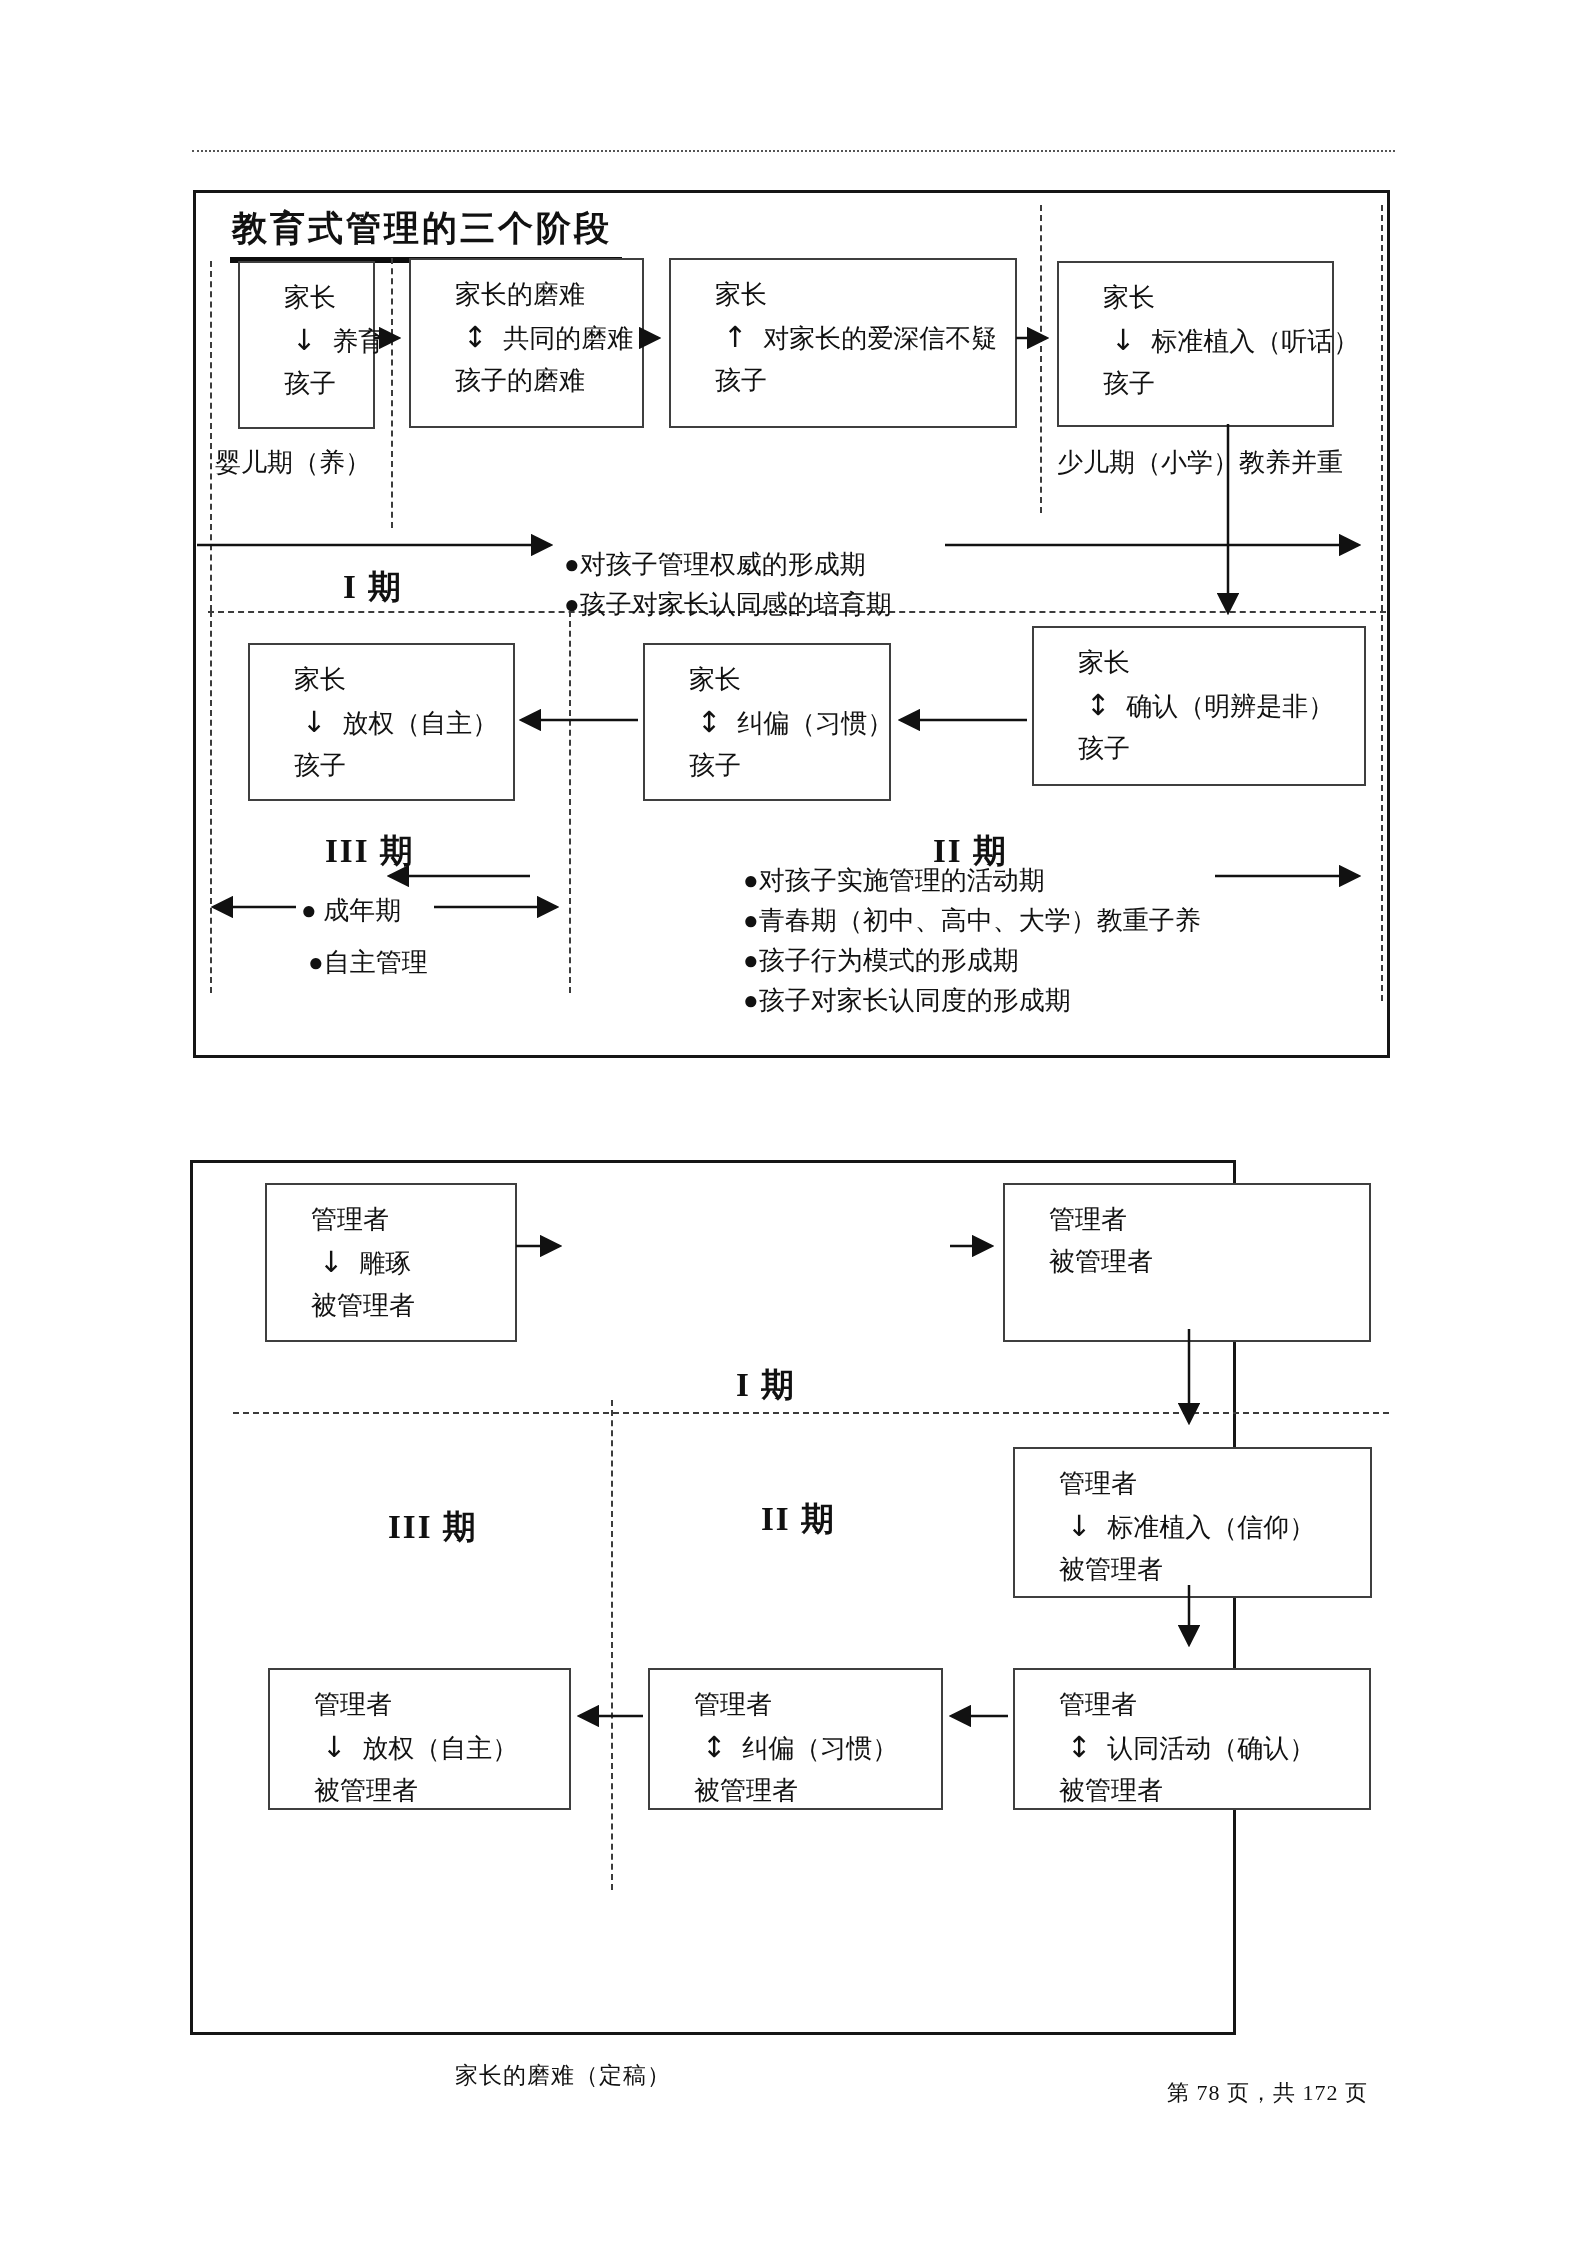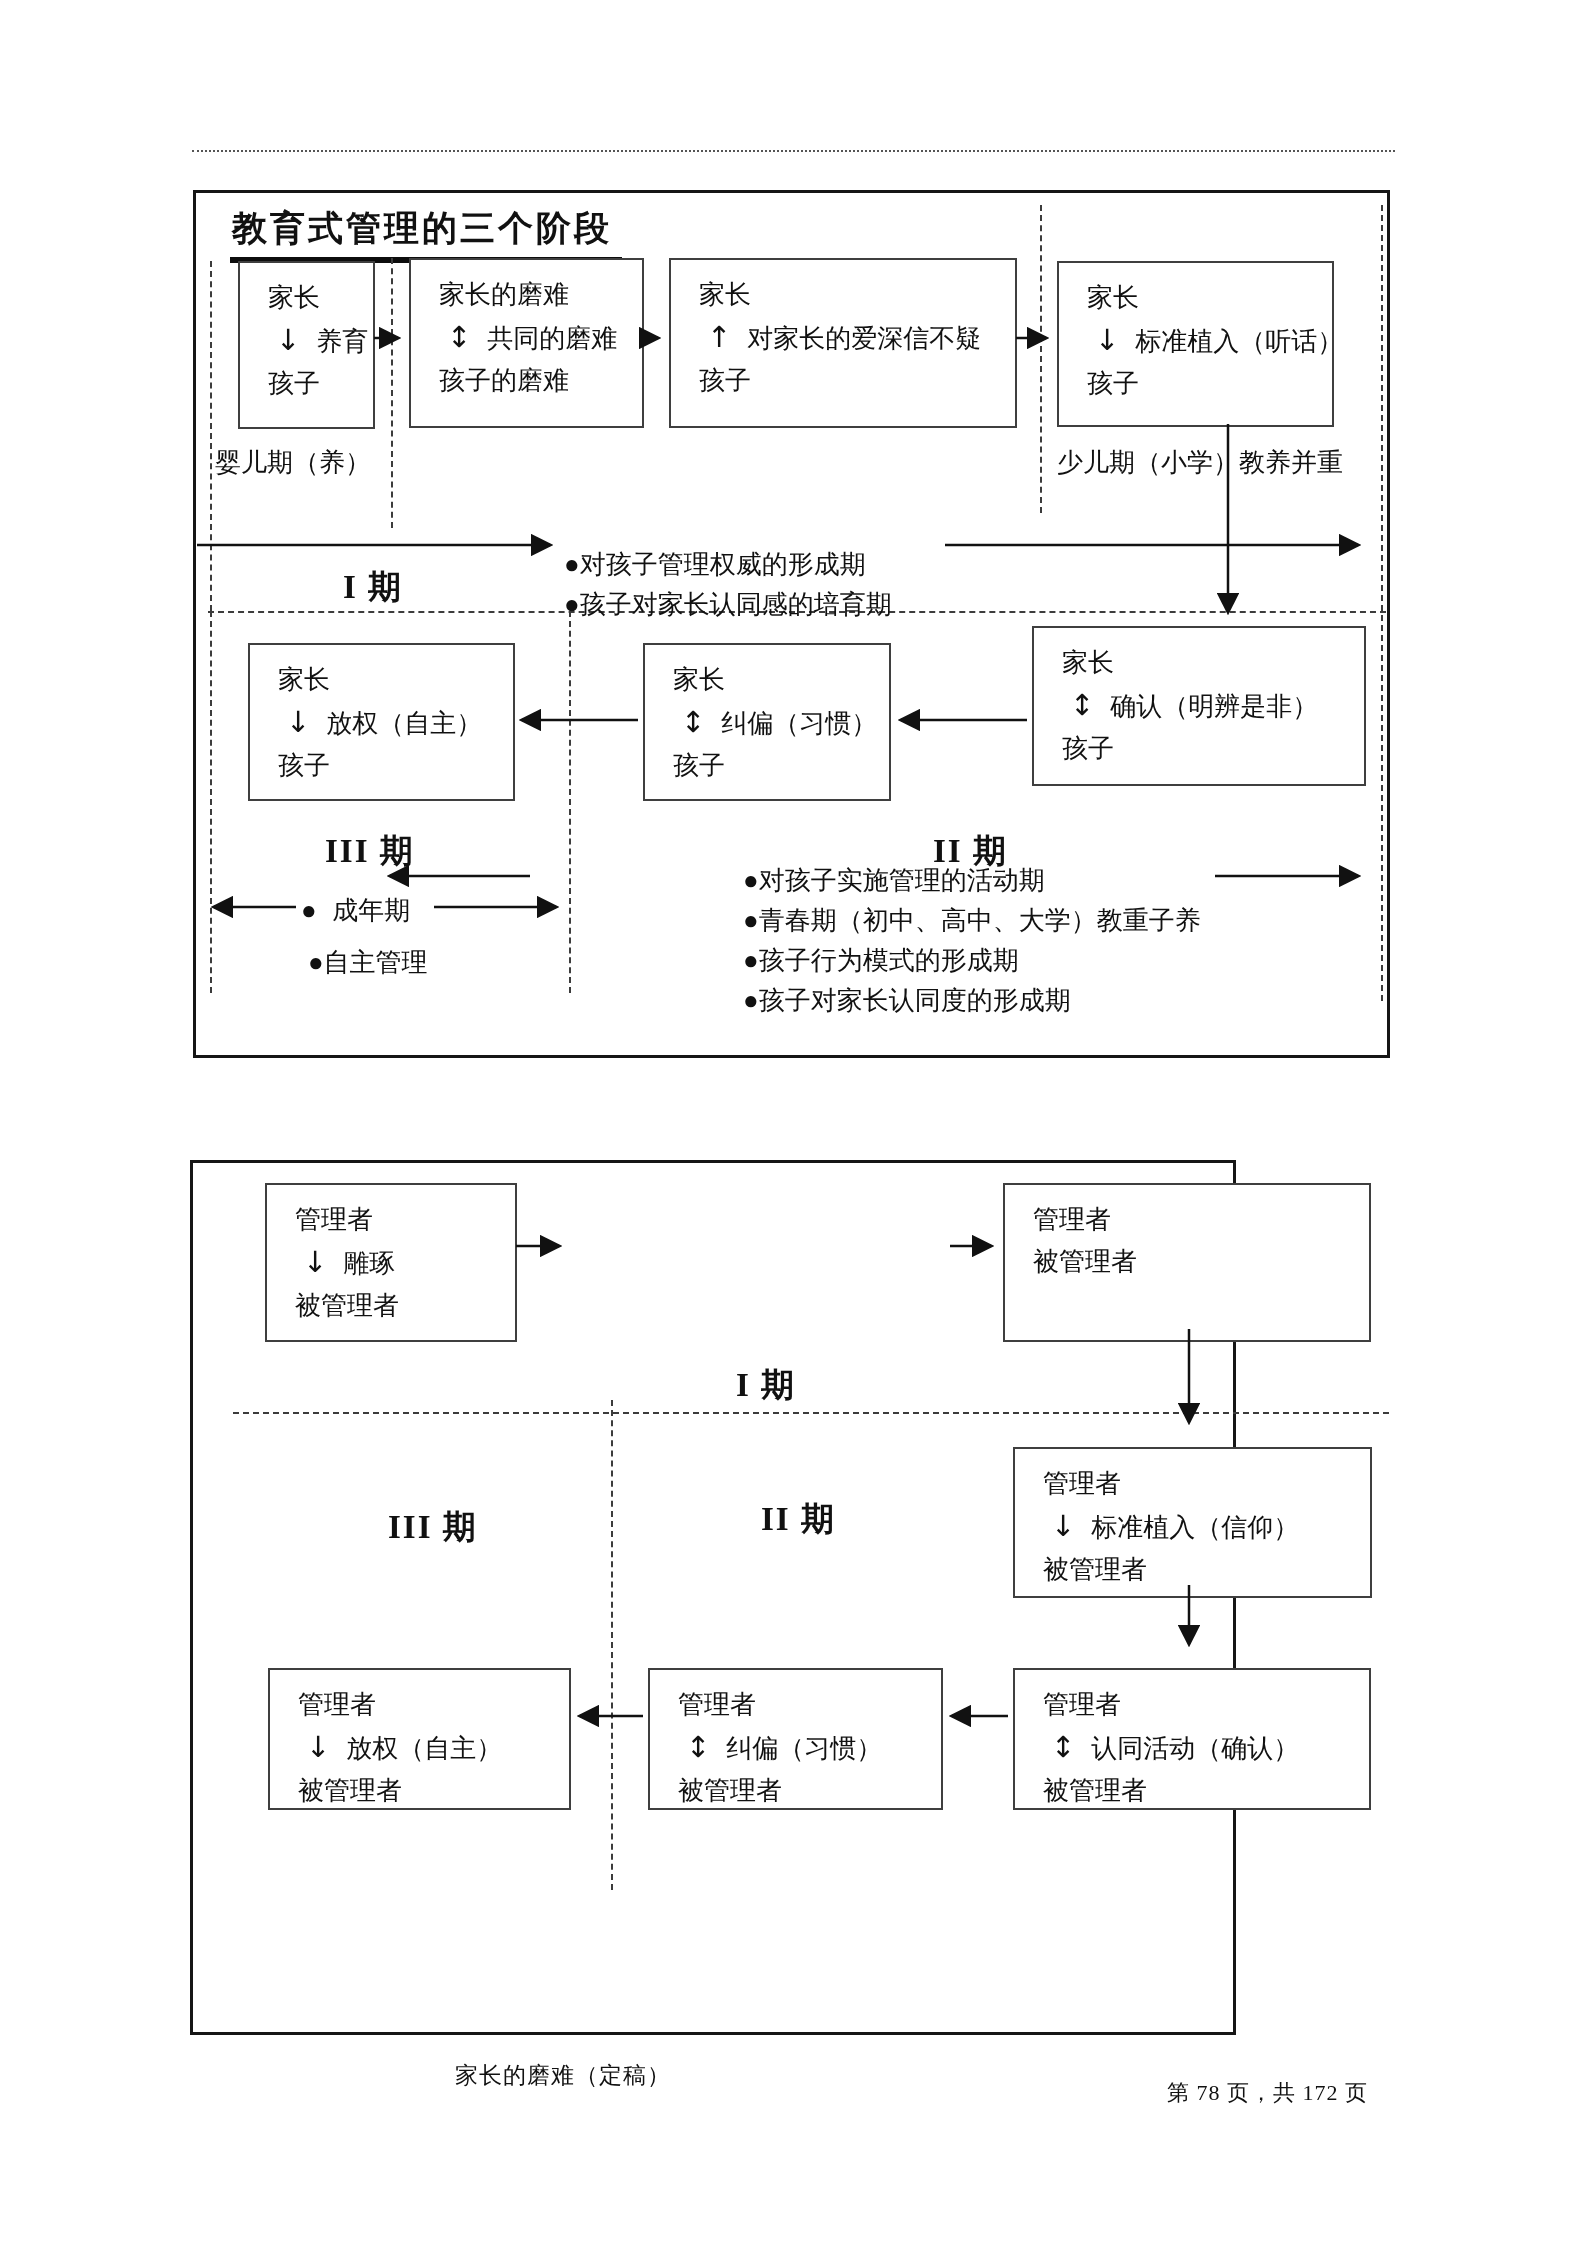--- a/index.html
+++ b/index.html
@@ -11,28 +11,28 @@
   .hdr-rule{position:absolute;left:192px;top:150px;width:1203px;height:0;border-top:2px dotted #555;}
   .fig{position:absolute;border:3px solid #161616;box-sizing:border-box;background:#fff;}
   .fig1{left:193px;top:190px;width:1197px;height:868px;}
   .fig2{left:190px;top:1148px;width:1046px;height:875px;margin-top:12px;}
   .fig-title{
     position:absolute;left:34px;top:12px;font-size:35px;font-weight:700;letter-spacing:3px;
     border-bottom:6px solid #0d0d0d;padding:0 10px 5px 2px;white-space:nowrap;
   }
   .fbox{
     position:absolute;border:2px solid #3f3f3f;box-sizing:border-box;background:#fff;
-    font-size:26px;line-height:42px;padding:14px 0 0 28px;white-space:nowrap;
+    font-size:26px;line-height:42px;padding:14px 0 0 44px;white-space:nowrap;
   }
   .fbox .ln{display:block;}
   .fbox .l2{padding-left:8px;}
   .arr{font-family:"DejaVu Sans","Liberation Sans",sans-serif;font-size:29px;margin-right:16px;}
   .dv{position:absolute;width:0;border-left:2px dashed #3c3c3c;}
   .dh{position:absolute;height:0;border-top:2px dashed #3c3c3c;}
-  .lbl{position:absolute;white-space:nowrap;font-size:26px;font-family:Liberation Mono, monospace;}
+  .lbl{position:absolute;white-space:nowrap;font-size:26px;}
   .period{position:absolute;white-space:nowrap;font-size:33px;font-weight:600;letter-spacing:2px;}
   .bullets{position:absolute;white-space:nowrap;font-size:26px;line-height:40px;}
   .bullets div{height:40px;}
   .overlay{position:absolute;left:0;top:0;pointer-events:none;}
   .footer-left{position:absolute;left:455px;top:2060px;font-size:23px;letter-spacing:1px;}
   .footer-right{position:absolute;left:1167px;top:2078px;font-size:22px;letter-spacing:1px;}
 </style>
 </head>
 <body>
 

